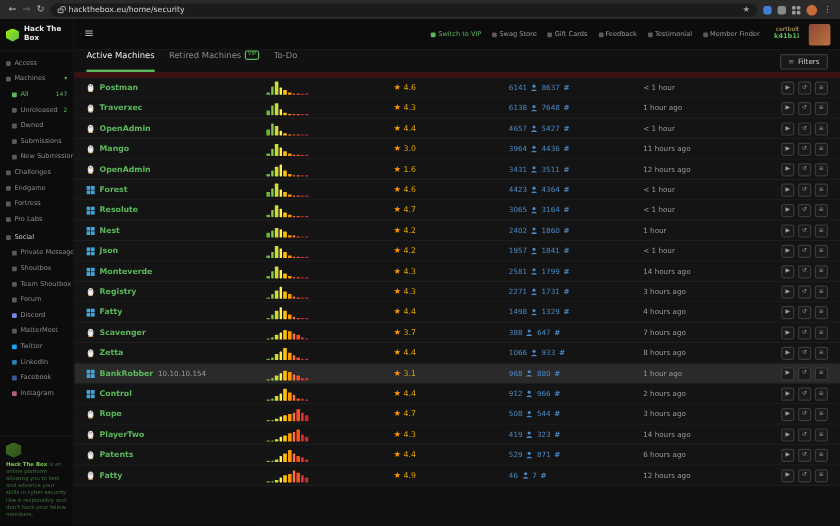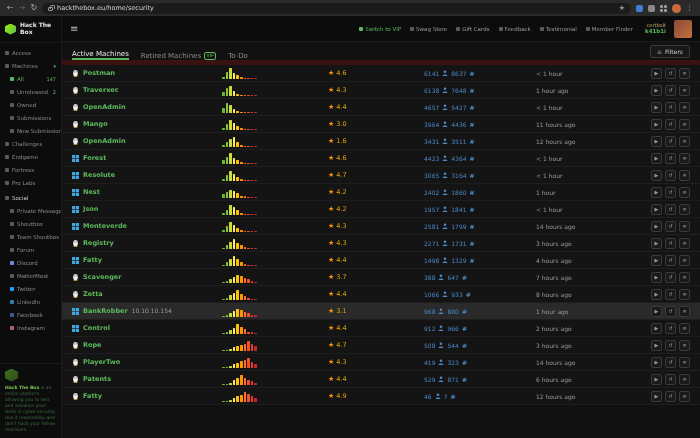--- a/index.html
+++ b/index.html
@@ -56,36 +56,36 @@
   .menu-item{display:flex;align-items:center;gap:2px;font-size:5.5px;color:#9a9a9a;white-space:nowrap}
   .menu-item.accent{color:var(--accent)}
   .user-block{display:flex;flex-direction:column;align-items:flex-end;line-height:1.25;margin-left:4px}
   .user-name{font-size:5px;color:#c7b26a}
   .user-handle{font-size:5.5px;color:var(--accent);font-weight:bold}
   .avatar{width:18px;height:18px;border-radius:2px;background:linear-gradient(135deg,#8a4a3a,#c0703a);flex:none}
 
   
   .content{flex:1;display:flex;flex-direction:column;min-height:0;background:#111}
   .tabs-row{height:18px;display:flex;align-items:center;padding:0 10px;gap:12px}
-  .tab-item{font-size:7px;color:#8a8a8a;display:flex;align-items:flex-end;gap:3px;height:100%}
+  .tab-item{font-size:7px;color:#8a8a8a;display:flex;align-items:flex-start;gap:3px;height:100%}
   .tab-item.active{color:#eee;border-bottom:2px solid var(--accent)}
   .vip-badge{font-size:4.5px;color:var(--accent);border:1px solid var(--accent);border-radius:2px;padding:0 1.5px;line-height:1.4}
   .filters-btn{margin-left:auto;display:flex;align-items:center;gap:3px;font-size:6px;color:#cfcfcf;
                border:1px solid #3a3a3a;border-radius:2px;padding:2px 6px;background:#181818;font-family:inherit}
   .filter-glyph{font-size:6px;color:#9a9a9a}
   .announce{height:5px;background:#3b1212}
 
   .table{flex:1;display:flex;flex-direction:column;min-height:0}
   .thead,.trow{display:grid;grid-template-columns:150px 106px 96px 112px 100px 1fr;align-items:center;padding:0 10px}
   .thead{height:14px;color:#b5b5b5;font-size:6.5px;font-weight:bold;border-bottom:1px solid #222}
   .thead span:last-child{text-align:right;padding-right:10px}
   #tbody{flex:1;overflow:hidden}
   .trow{height:17px;background:#141414;border-bottom:1px solid #1e1e1e}
   .trow.hl{background:#2a2a2a}
-  .cell-name{display:flex;gap:4px;min-width:0}
+  .cell-name{display:flex;align-items:center;gap:4px;min-width:0}
   .os-icon{display:flex;align-items:center;flex:none}
   .mname{font-size:6.5px;color:var(--accent);font-weight:bold;white-space:nowrap}
   .ip{color:#9a9a9a;font-size:6px;white-space:nowrap}
   .bars{display:flex;align-items:flex-end;gap:1px;height:12px}
   .bar{width:2.6px;border-radius:.5px;flex:none}
   .cell-rating{display:flex;align-items:center;gap:2px}
   .star-glyph{color:var(--star);font-size:7px;line-height:1}
   .rating-val{font-size:6.5px;color:#e0a300}
   .cell-owns{display:flex;align-items:center;gap:3px;font-size:6px;color:var(--owns)}
   .own-icon{display:flex;align-items:center}

